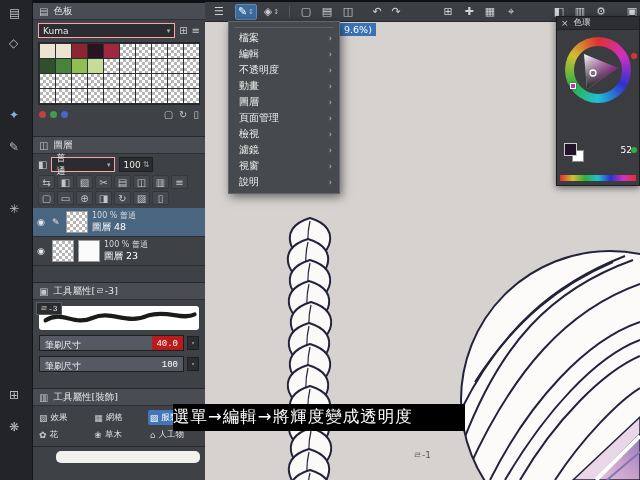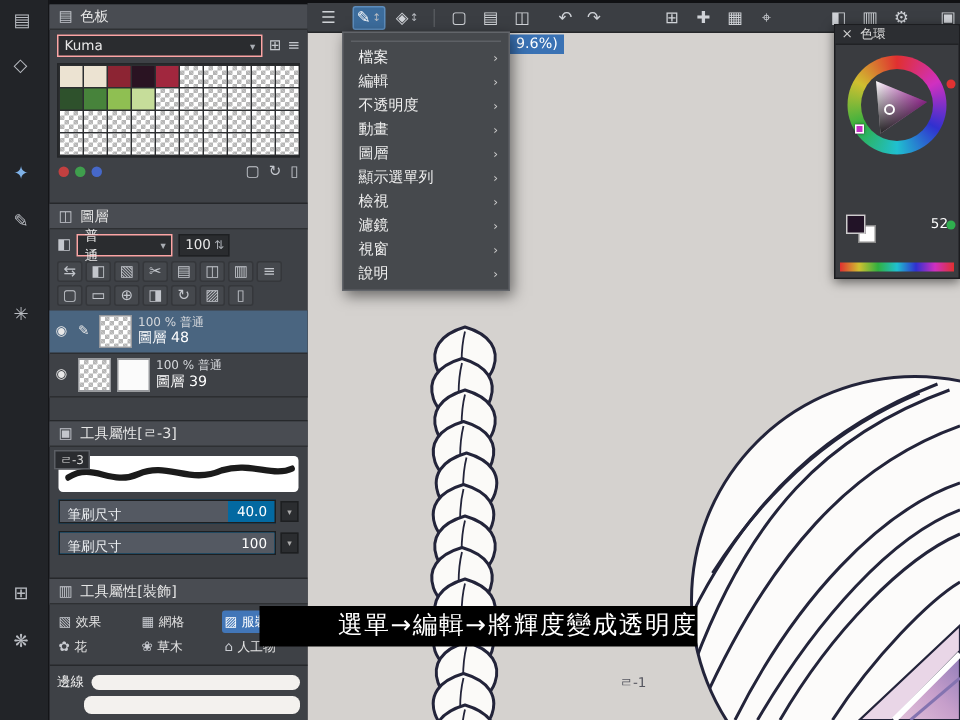--- a/index.html
+++ b/index.html
@@ -49,26 +49,26 @@
   .layer.selected { background:var(--selected_layer); }
   .eye { font-size:9px; color:#e8e8e8; width:11px; }
   .pen { font-size:9px; color:#e8e8e8; width:10px; }
   .thumb { width:22px; height:22px; border:1px solid #96989c; flex:0 0 auto; }
   .thumb.mask { background:#fbfbfb; }
   .lmeta { display:flex; flex-direction:column; line-height:1.25; overflow:hidden; }
   .l1 { font-size:8px; color:#d4d7db; }
   .l2 { font-size:9.5px; color:#ffffff; }
 
   
-  #tp-body { position:relative; padding:2px 0; }
+  #tp-body { position:relative; padding:2px 0;font-family:Liberation Mono, monospace; }
   .tp-chip { position:absolute; left:3px; top:2px; background:#2a2c30; border:1px solid #5b5e64; font-size:8px;
              padding:0 3px; color:#ddd; z-index:2; }
   .brush-preview { margin:4px 6px 2px 6px; height:24px; background:#fff; border-radius:3px; overflow:hidden; }
   .sliderrow { display:flex; align-items:center; gap:3px; margin:5px 6px 0 6px; }
-  .slider { position:relative; flex:1; height:16px; background:#0369a1; border:1px solid #1d1f21; overflow:hidden; }
+  .slider { position:relative; flex:1; height:16px; background:#b91c1c; border:1px solid #1d1f21; overflow:hidden; }
   .fill { position:absolute; left:0; top:0; bottom:0; background:#545962; }
   .lab { position:absolute; left:5px; top:2.5px; font-size:9px; color:#eceff2; z-index:1; }
   .val { position:absolute; right:5px; top:2.5px; font-size:9px; color:#fff; z-index:1; }
   .sbtn { width:12px; height:14px; background:#2b2d30; border:1px solid #1d1f21; font-size:6px; display:flex;
           align-items:center; justify-content:center; color:#aaa; }
 
   
   #st-grid { display:grid; grid-template-columns:repeat(3,1fr); gap:2px; padding:4px 4px 2px 4px; }
   .stitem { display:flex; align-items:center; gap:3px; height:15px; padding:0 2px; font-size:8.5px; color:#e2e2e2;
             border-radius:2px; overflow:hidden; white-space:nowrap; }
@@ -125,21 +125,21 @@
                 border:1px solid #cccccc; z-index:2; }
   .chip-back { position:absolute; left:15px; top:133px; width:12px; height:12px; background:#ffffff;
                border:1px solid #8a8a8a; }
   .cp-val { position:absolute; right:7px; top:128px; font-size:9px; color:#fff; }
   .cp-strip { position:absolute; left:3px; right:3px; bottom:4px; height:6px;
               background:linear-gradient(90deg,#e03030,#d0c030,#30b040,#20c0d0,#3030d0,#d030c0,#e03030); }
   .cp-dot { position:absolute; right:2px; width:6px; height:6px; border-radius:50%; }
 
   
   #subtitle { left:173px; top:404px; width:292px; height:27px; background:#000; color:#fff; font-size:16.5px;
-              text-align:right; line-height:26px; letter-spacing:1px; z-index:40; }
+              text-align:left; line-height:26px; letter-spacing:1px; z-index:40; }
 </style>
 </head>
 <body>
 
 <div id="left-strip" class="abs">
 
     <span class="strip-ico" style="top: 6px;">▤</span>
 
     <span class="strip-ico" style="top: 36px;">◇</span>
 
@@ -461,21 +461,21 @@
           </span>
         </div>
 
         <div class="layer">
           <span class="eye">◉</span>
 
           <span class="thumb checker"></span>
           <span class="thumb mask"></span>
           <span class="lmeta">
             <span class="l1">100 % 普通</span>
-            <span class="l2">圖層 39</span>
+            <span class="l2">圖層 23</span>
           </span>
         </div>
       </div>
   </div>
 
   <div class="sec" style="height:106px;">
     <div class="sec-head">
       <span class="hico">▣</span>
       <span>工具屬性[ㄹ-3]</span>
     </div>
@@ -542,24 +542,20 @@
         </div>
 
         <div class="stitem">
           <span class="sticon">⌂</span>
           <span>人工物</span>
         </div>
       </div>
   </div>
 
   <div id="edge-sec">
-    <div class="edge-r1">
-      <span class="edge-label">邊線</span>
-      <div class="stripe"></div>
-    </div>
     <div class="stripe2"></div>
   </div>
 </div>
 
 <div id="menu" class="abs">
   <div class="msep"></div>
   <div>
 
 
       <div class="mi">
@@ -581,21 +577,21 @@
         <span>動畫</span>
         <span class="arr">›</span>
       </div>
 
       <div class="mi">
         <span>圖層</span>
         <span class="arr">›</span>
       </div>
 
       <div class="mi">
-        <span>顯示選單列</span>
+        <span>頁面管理</span>
         <span class="arr">›</span>
       </div>
 
       <div class="mi">
         <span>檢視</span>
         <span class="arr">›</span>
       </div>
 
       <div class="mi">
         <span>濾鏡</span>

